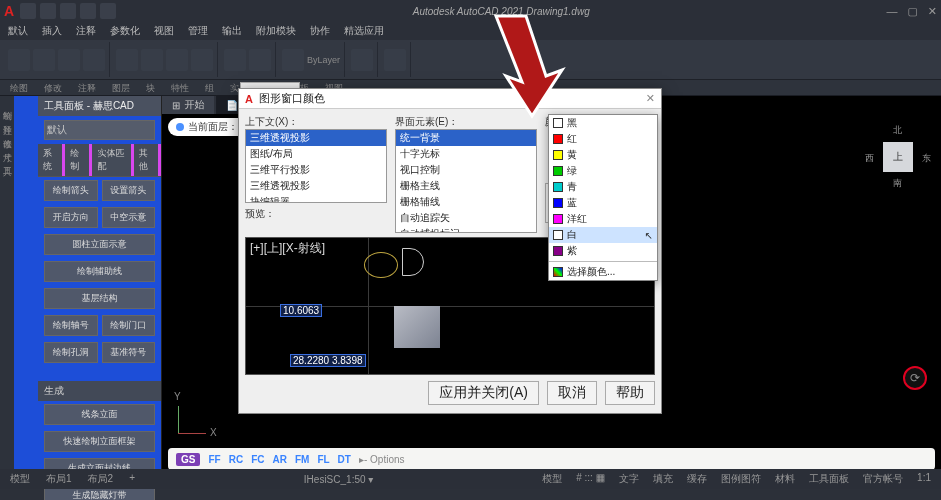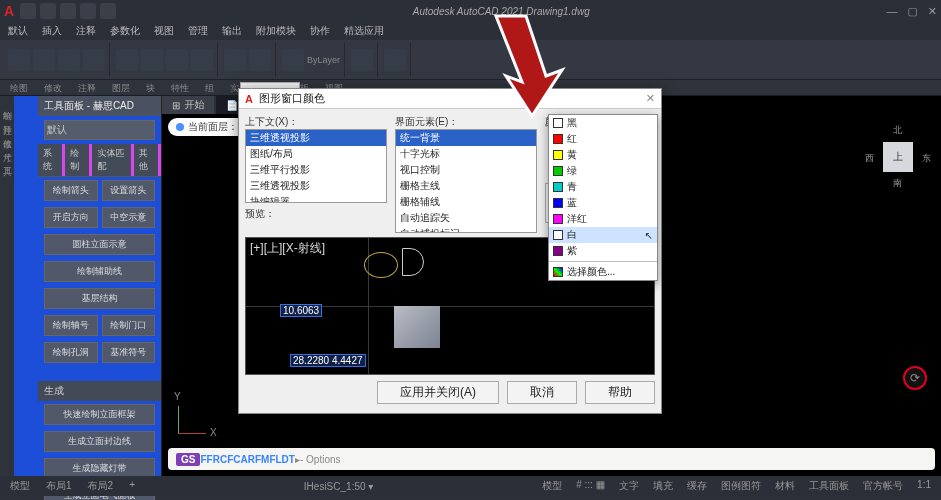--- a/index.html
+++ b/index.html
@@ -46,21 +46,21 @@
 .drawing .filetabs { position: absolute; top: 0; left: 0; display: flex; gap: 2px; background: #2c3039; height: 18px; }
 .drawing .filetabs .tab { padding: 2px 10px; background: #3a3f4a; font-size: 10px; display: flex; align-items: center; gap: 4px; }
 .drawing .filetabs .tab.active { background: #1a1d24; }
 .drawing .pill { position: absolute; top: 22px; left: 6px; background: #fff; color: #333; border-radius: 10px; padding: 2px 8px; font-size: 10px; display: flex; align-items: center; gap: 4px; }
 .drawing .pill .dot { width: 8px; height: 8px; background: #4a90ff; border-radius: 50%; }
 .drawing .ucs { position: absolute; left: 16px; bottom: 42px; width: 30px; height: 30px; }
 .drawing .ucs::before { content:""; position:absolute; left:0; bottom:0; width:1px; height:28px; background:#6a6; }
 .drawing .ucs::after { content:""; position:absolute; left:0; bottom:0; height:1px; width:28px; background:#a44; }
 .drawing .ylabel { position:absolute; left:12px; bottom:74px; color:#888; font-size:10px; }
 .drawing .xlabel { position:absolute; left:48px; bottom:38px; color:#888; font-size:10px; }
-.drawing .cmdbar { position:absolute; left:6px; bottom:6px; right:6px; height:22px; background:#f5f5f3; border-radius:4px; display:flex; align-items:center; gap:0; padding:0 8px; font-size:10px; color:#333; }
+.drawing .cmdbar { position:absolute; left:6px; bottom:6px; right:6px; height:22px; background:#f5f5f3; border-radius:4px; display:flex; align-items:center; gap:8px; padding:0 8px; font-size:10px; color:#333; }
 .drawing .cmdbar .gs { background:#7c3fb5; color:#fff; padding:1px 5px; border-radius:2px; font-weight:bold; }
 .drawing .cmdbar .cmd { color:#3a84ff; font-weight:bold; }
 
 
 .viewcube { position:absolute; right:8px; top:26px; width:70px; height:70px; }
 .viewcube .face { position:absolute; top:20px; left:20px; width:30px; height:30px; background:#d6d8dc; color:#333; font-size:10px; display:flex; align-items:center; justify-content:center; }
 .viewcube .n { position:absolute; top:2px; left:30px; font-size:9px; color:#999; }
 .viewcube .s { position:absolute; bottom:2px; left:30px; font-size:9px; color:#999; }
 .viewcube .e { position:absolute; right:2px; top:30px; font-size:9px; color:#999; }
 .viewcube .w { position:absolute; left:2px; top:30px; font-size:9px; color:#999; }
@@ -80,39 +80,39 @@
 .dialog .cols { display:flex; gap:8px; }
 .dialog .col { flex:1; }
 .dialog .preview { height:138px; background:#000; border:1px solid #555; margin-top:4px; position:relative; }
 .dialog .preview .plabel { position:absolute; left:4px; top:2px; color:#ddd; font-size:12px; }
 .dialog .preview .gridline { position:absolute; background:#3a3a3a; }
 .dialog .preview .wire { position:absolute; left:118px; top:14px; width:34px; height:26px; border:1px solid #bfa640; border-radius:50%; }
 .dialog .preview .lamp { position:absolute; left:156px; top:10px; width:22px; height:28px; border:1px solid #ccc; border-radius:0 14px 14px 0 / 0 50% 50% 0; }
 .dialog .preview .cube { position:absolute; left:148px; top:68px; width:46px; height:42px; background:linear-gradient(135deg,#b9bcc5,#7d8392); }
 .dialog .preview .tag { position:absolute; font-size:10px; color:#fff; background:rgba(20,40,90,.8); border:1px solid #3a6fe0; padding:0 2px; }
 .dialog .btns { display:flex; gap:8px; justify-content:flex-end; margin-top:6px; }
-.dialog .dbtn { background:#f3f3f3; border:1px solid #aaa; padding:2px 22px; font-size:12px; }
+.dialog .dbtn { background:#f3f3f3; border:1px solid #aaa; padding:2px 10px; font-size:14px; }
 
 
 .colorpop { position:absolute; left:548px; top:114px; width:110px; background:#fff; border:1px solid #888; z-index:20; font-size:10px; color:#222; box-shadow:0 3px 10px rgba(0,0,0,.4); }
 .colorpop .crow { display:flex; align-items:center; gap:4px; padding:1px 4px; }
 .colorpop .sw { width:10px; height:10px; border:1px solid #333; }
 .colorpop .crow.hov { background:#cde3ff; }
 .colorpop .sep { border-top:1px solid #bbb; margin:2px 0; }
 
 
 .arrow { position:absolute; left:466px; top:6px; z-index:30; pointer-events:none; }
 
 
 .optpanel { position:absolute; left:240px; top:82px; width:60px; height:320px; background:#efefef; border:1px solid #aaa; font-size:9px; color:#333; padding:4px; z-index:5; }
 .optpanel .t { font-size:10px; margin-bottom:4px; }
 .optpanel .chk { display:block; margin:3px 0; }
 
 
-.statusbar { position:absolute; left:0; right:0; bottom:4px; height:20px; background:#2b2f38; display:flex; align-items:center; padding:0 6px; gap:10px; font-size:10px; color:#999;margin-top:8px; }
+.statusbar { position:absolute; left:0; right:0; bottom:11px; height:20px; background:#2b2f38; display:flex; align-items:center; padding:0 6px; gap:10px; font-size:10px; color:#999;margin-top:8px; }
 .statusbar .left { display:flex; gap:8px; }
 .statusbar .mid { flex:1; text-align:center; }
 .statusbar .right { display:flex; gap:6px; }
 .statusbar .sb { padding:0 4px; }
 </style>
 </head>
 <body>
 
 <div class="titlebar">
   <span class="logo">A</span>
@@ -222,20 +222,23 @@
     <div class="row">
         <div class="btn">绘制轴号</div>
         <div class="btn">绘制门口</div>
       </div>
     <div class="row">
         <div class="btn">绘制孔洞</div>
         <div class="btn">基准符号</div>
       </div>
     <div class="cat">生成</div>
     <div class="row">
+        <div class="btn">线条立面</div>
+      </div>
+    <div class="row">
         <div class="btn">快速绘制立面框架</div>
       </div>
     <div class="row">
         <div class="btn">生成立面封边线</div>
       </div>
     <div class="row">
         <div class="btn">生成隐藏灯带</div>
       </div>
     <div class="row">
         <div class="btn">生成立面电气面板</div>
@@ -327,21 +330,21 @@
       </div>
     </div>
     <div class="preview">
       <div class="plabel">[+][上][X-射线]</div>
       <div class="gridline" style="left:0;top:50%;width:100%;height:1px"></div>
       <div class="gridline" style="top:0;left:30%;height:100%;width:1px"></div>
       <div class="wire"></div>
       <div class="lamp"></div>
       <div class="cube"></div>
       <div class="tag" style="left:34px;top:66px">10.6063</div>
-      <div class="tag" style="left:44px;top:116px">28.2280 4.4427</div>
+      <div class="tag" style="left:44px;top:116px">28.2280 3.8398</div>
     </div>
     <div class="btns">
       <div class="dbtn">应用并关闭(A)</div>
       <div class="dbtn">取消</div>
       <div class="dbtn">帮助</div>
     </div>
   </div>
 </div>
 
 <div class="colorpop">

